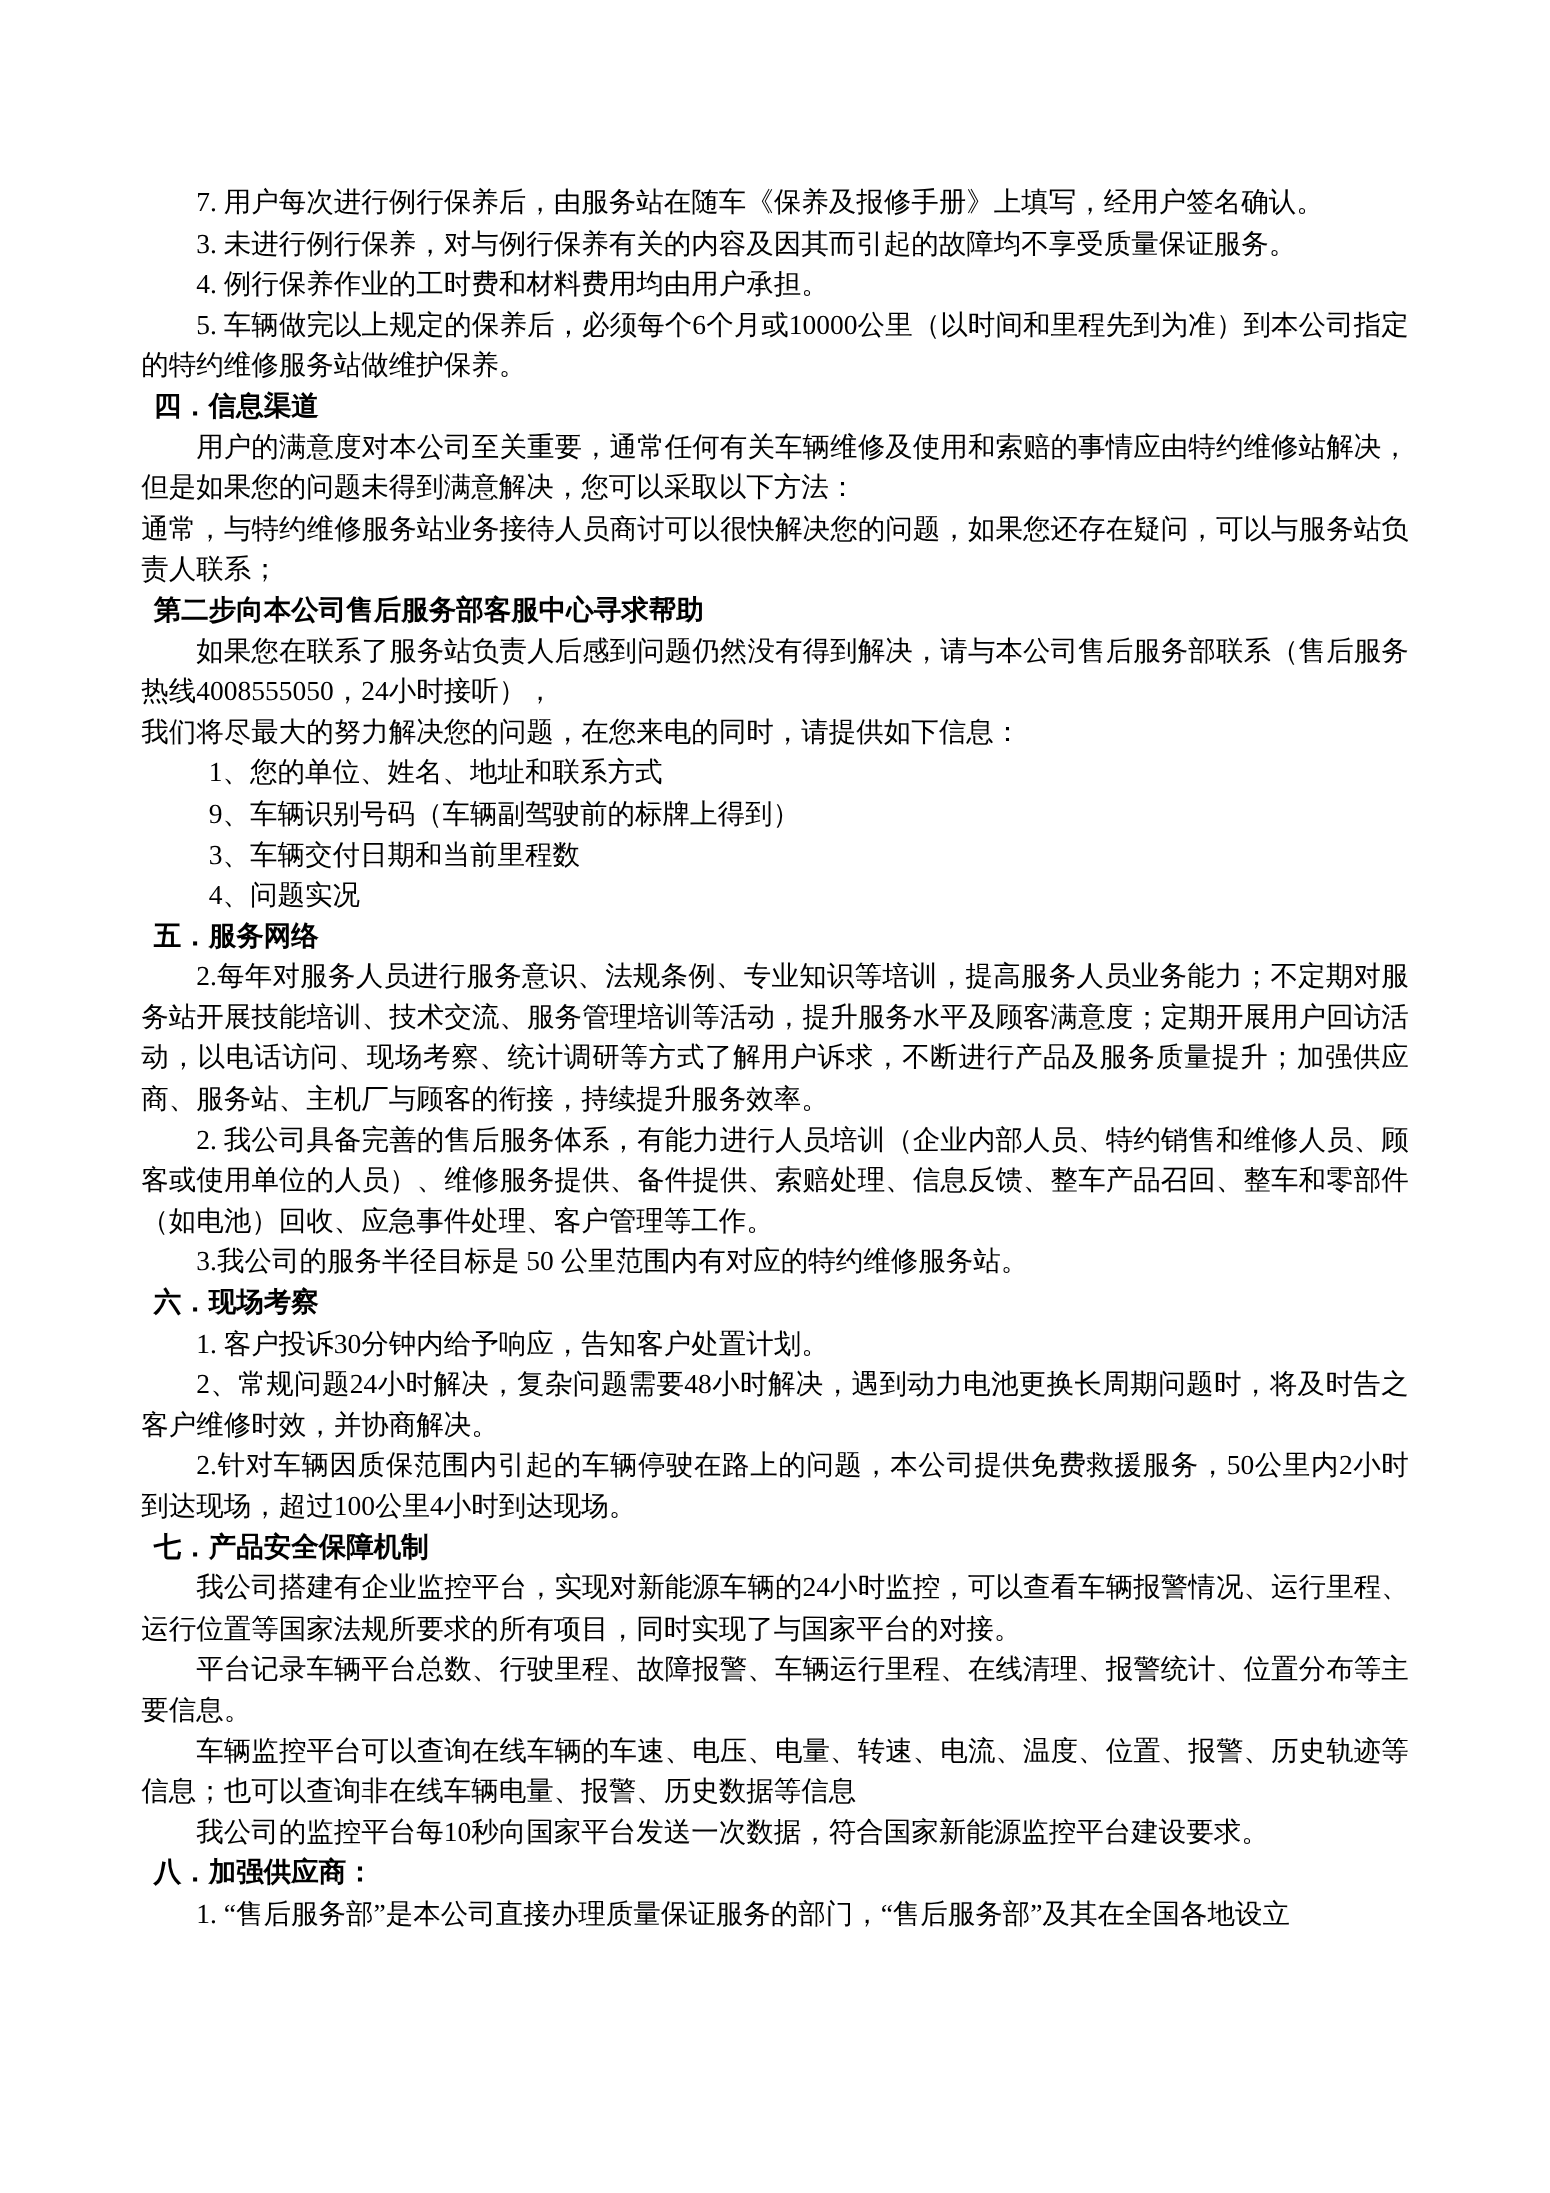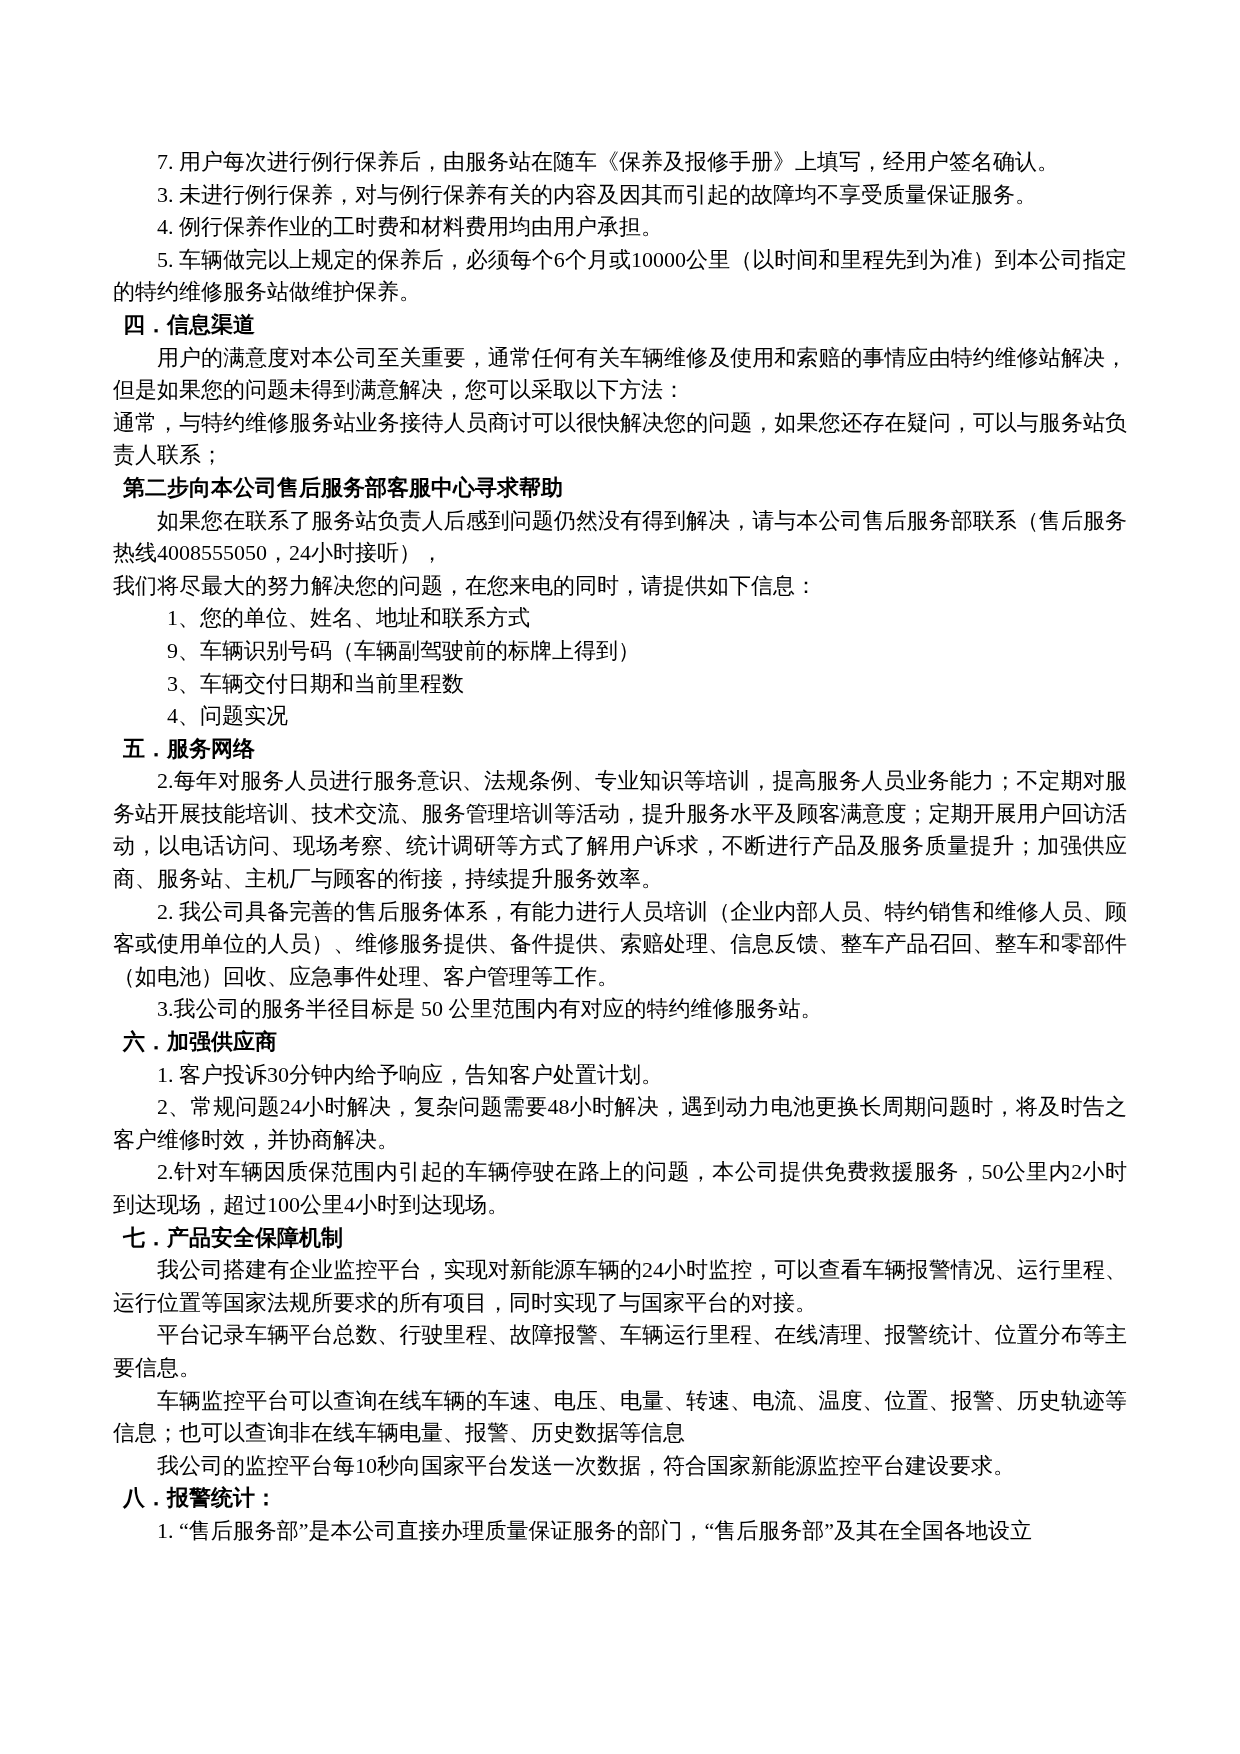--- a/index.html
+++ b/index.html
@@ -47,24 +47,24 @@
     <p class="blk indent">如果您在联系了服务站负责人后感到问题仍然没有得到解决，请与本公司售后服务部联系（售后服务热线4008555050，24小时接听），</p>
     <p class="blk flush">我们将尽最大的努力解决您的问题，在您来电的同时，请提供如下信息：</p>
     <p class="blk list">1、您的单位、姓名、地址和联系方式</p>
     <p class="blk list">9、车辆识别号码（车辆副驾驶前的标牌上得到）</p>
     <p class="blk list">3、车辆交付日期和当前里程数</p>
     <p class="blk list">4、问题实况</p>
     <p class="blk flush bold">五．服务网络</p>
     <p class="blk indent">2.每年对服务人员进行服务意识、法规条例、专业知识等培训，提高服务人员业务能力；不定期对服务站开展技能培训、技术交流、服务管理培训等活动，提升服务水平及顾客满意度；定期开展用户回访活动，以电话访问、现场考察、统计调研等方式了解用户诉求，不断进行产品及服务质量提升；加强供应商、服务站、主机厂与顾客的衔接，持续提升服务效率。</p>
     <p class="blk indent">2. 我公司具备完善的售后服务体系，有能力进行人员培训（企业内部人员、特约销售和维修人员、顾客或使用单位的人员）、维修服务提供、备件提供、索赔处理、信息反馈、整车产品召回、整车和零部件（如电池）回收、应急事件处理、客户管理等工作。</p>
     <p class="blk indent">3.我公司的服务半径目标是 50 公里范围内有对应的特约维修服务站。</p>
-    <p class="blk flush bold">六．加强供应商</p>
+    <p class="blk flush bold">六．现场考察</p>
     <p class="blk indent">1. 客户投诉30分钟内给予响应，告知客户处置计划。</p>
     <p class="blk indent">2、常规问题24小时解决，复杂问题需要48小时解决，遇到动力电池更换长周期问题时，将及时告之客户维修时效，并协商解决。</p>
     <p class="blk indent">2.针对车辆因质保范围内引起的车辆停驶在路上的问题，本公司提供免费救援服务，50公里内2小时到达现场，超过100公里4小时到达现场。</p>
     <p class="blk flush bold">七．产品安全保障机制</p>
     <p class="blk indent">我公司搭建有企业监控平台，实现对新能源车辆的24小时监控，可以查看车辆报警情况、运行里程、运行位置等国家法规所要求的所有项目，同时实现了与国家平台的对接。</p>
     <p class="blk indent">平台记录车辆平台总数、行驶里程、故障报警、车辆运行里程、在线清理、报警统计、位置分布等主要信息。</p>
     <p class="blk indent">车辆监控平台可以查询在线车辆的车速、电压、电量、转速、电流、温度、位置、报警、历史轨迹等信息；也可以查询非在线车辆电量、报警、历史数据等信息</p>
     <p class="blk indent">我公司的监控平台每10秒向国家平台发送一次数据，符合国家新能源监控平台建设要求。</p>
-    <p class="blk flush bold">八．报警统计：</p>
+    <p class="blk flush bold">八．加强供应商：</p>
     <p class="blk indent">1. “售后服务部”是本公司直接办理质量保证服务的部门，“售后服务部”及其在全国各地设立</p>
   </div>
 
 </body></html>

